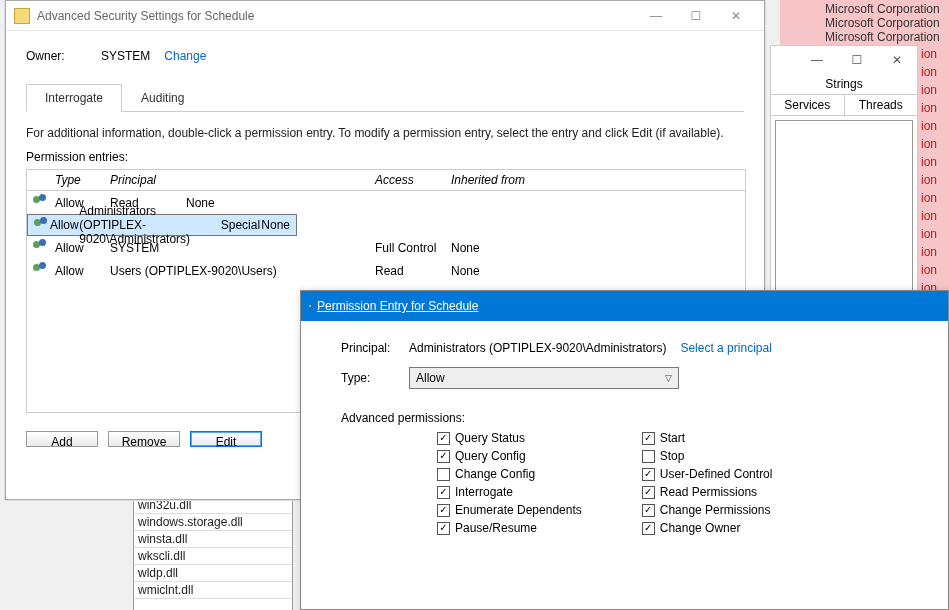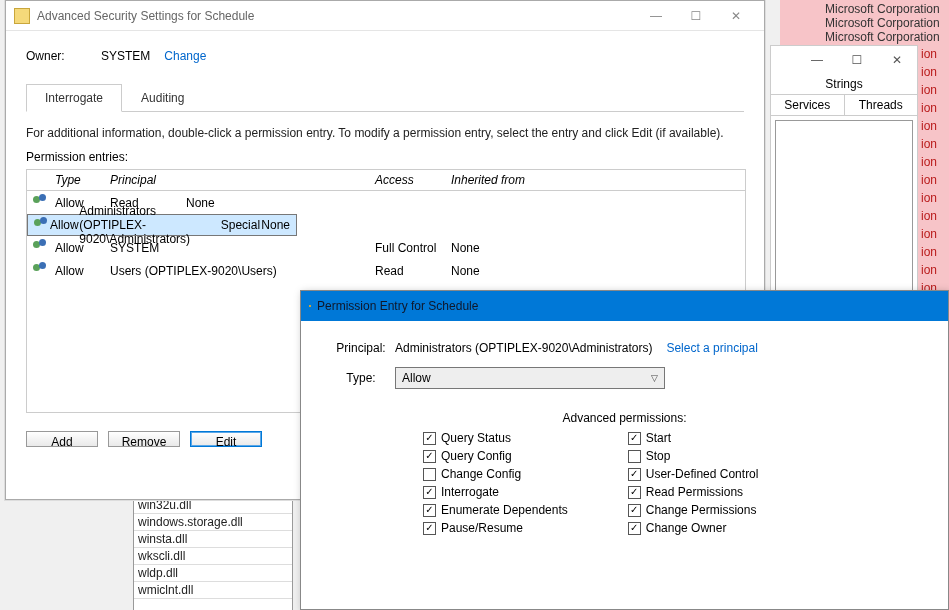--- a/index.html
+++ b/index.html
@@ -47,23 +47,23 @@
   .uicon{width:16px;height:14px;display:inline-block;position:relative;}
   .uicon::before{content:"";position:absolute;left:0;top:2px;width:7px;height:7px;border-radius:50%;background:#5aa15a;}
   .uicon::after{content:"";position:absolute;left:6px;top:0;width:7px;height:7px;border-radius:50%;background:#3b6fb5;}
   .gridspace{height:130px;}
   .btnrow { margin-top:18px; display:flex; gap:10px;}
   .btn { width:72px; height:16px; border:1px solid #999; background:linear-gradient(#fff,#e9e9e9); text-align:center; line-height:20px; cursor:default;}
   .btn.focus{ border:1px solid #0078d7; box-shadow:inset 0 0 0 1px #5aa7e8;}
 
   
   .dlg2 { position:absolute; left:300px; top:290px; width:649px; height:320px; background:#fff; border:1px solid #888; box-shadow:2px 2px 8px rgba(0,0,0,0.25);}
-  .tb2 { height:30px; background:#0078d7; color:#0f172a; display:flex; align-items:center; padding:0 8px;}
+  .tb2 { height:30px; background:#0078d7; color:#ffffff; display:flex; align-items:center; padding:0 8px;text-decoration:underline;}
   .tb2 .ticon{background:#f5d97a;border:1px solid #c9a63b;}
-  .content2{ padding:20px 26px;text-align:center;}
+  .content2{ padding:20px 40px;}
   .prow{display:flex; align-items:center; margin-bottom:12px;}
   .prow .plbl{width:68px;}
   .sel{ width:270px; height:22px; border:1px solid #777; background:#eee; display:flex; align-items:center; padding:0 6px; justify-content:space-between;}
   .sel .caret{font-size:9px;color:#444;}
   .advlbl{margin-top:22px; margin-bottom:6px;}
   .permcols{display:flex; gap:60px; padding-left:96px;}
   .permcol{display:flex; flex-direction:column; gap:4px;}
   .cb{display:flex; align-items:center; gap:5px;}
   .cbx{width:13px;height:13px;border:1px solid #555;display:inline-flex;align-items:center;justify-content:center;font-size:10px;line-height:10px;background:#fff;}
   .cbx.ck::after{content:"✓";color:#000;}

